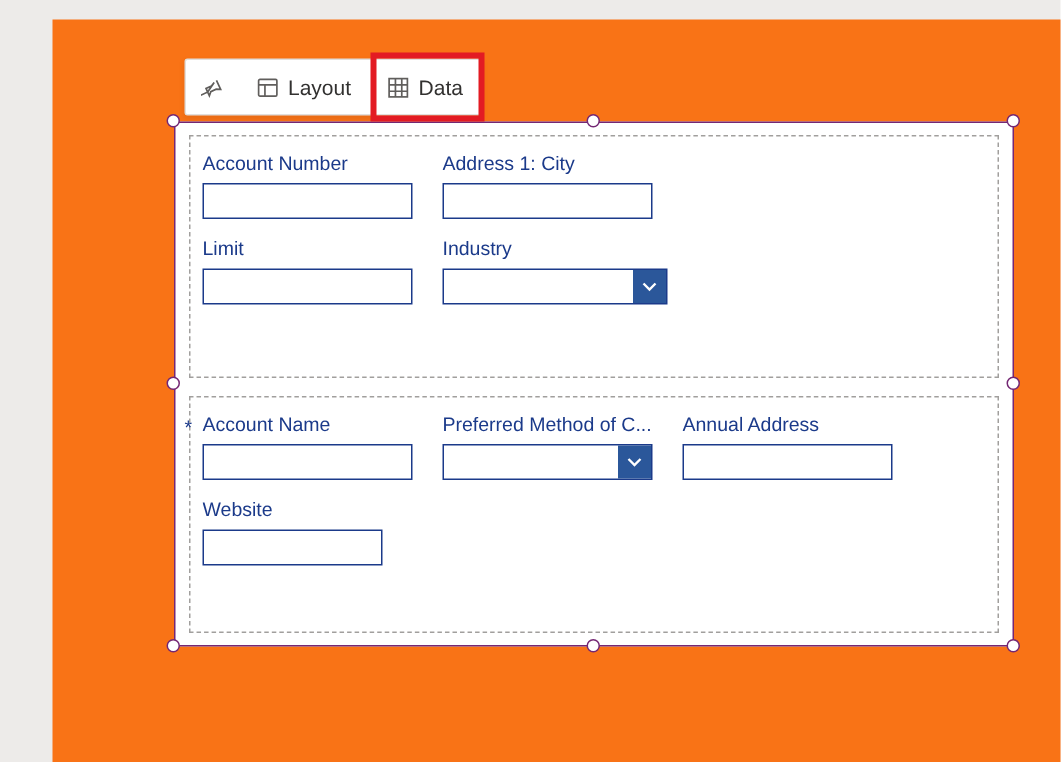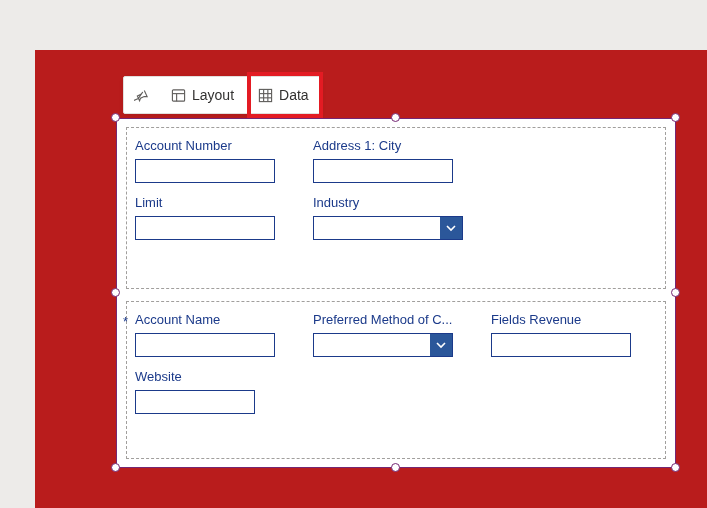--- a/index.html
+++ b/index.html
@@ -10,22 +10,21 @@
     width: 707px;
     height: 508px;
     overflow: hidden;
   }
   .canvas {
     position: absolute;
     left: 35px;
     top: 13px;
     right: 0;
     bottom: 0;
-    background: #b91c1c;
-    margin-top: 37px;
+    background: #f97316;
   }
   .toolbar {
     position: absolute;
     left: 88px;
     top: 26px;
     height: 38px;
     background: #ffffff;
     border: 1px solid #e1dfdd;
     border-radius: 2px;
     display: flex;
@@ -81,21 +80,20 @@
     left: 9px;
     top: 8px;
     right: 9px;
     border: 0.5px dashed #a19f9d;
     padding: 10px 8px 6px 8px;
   }
   .inner-group.group1 { height: 162px; }
   .inner-group.group2 { top: 182px; height: 158px; }
   .row {
     display: flex;
-    gap: 18px;
     margin-bottom: 12px;
   }
   .field {
     width: 160px;
   }
   .req-wrap {
     position: relative;
   }
   .req-mark {
     position: absolute;
@@ -211,21 +209,21 @@
           <div class="field-label">Preferred Method of C...</div>
           <div class="field-input select" style="width:140px">
             <div class="select-caret">
               <svg width="10" height="10" viewBox="0 0 10 10">
                   <path d="M1 3 L5 7 L9 3" fill="none" stroke="#fff" stroke-width="1.6"></path>
                 </svg>
             </div>
           </div>
         </div>
         <div class="field">
-          <div class="field-label">Fields Revenue</div>
+          <div class="field-label">Annual Address</div>
           <div class="field-input"></div>
         </div>
       </div>
       <div class="row">
         <div class="field">
           <div class="field-label">Website</div>
           <div class="field-input" style="width:120px"></div>
         </div>
       </div>
     </div>

